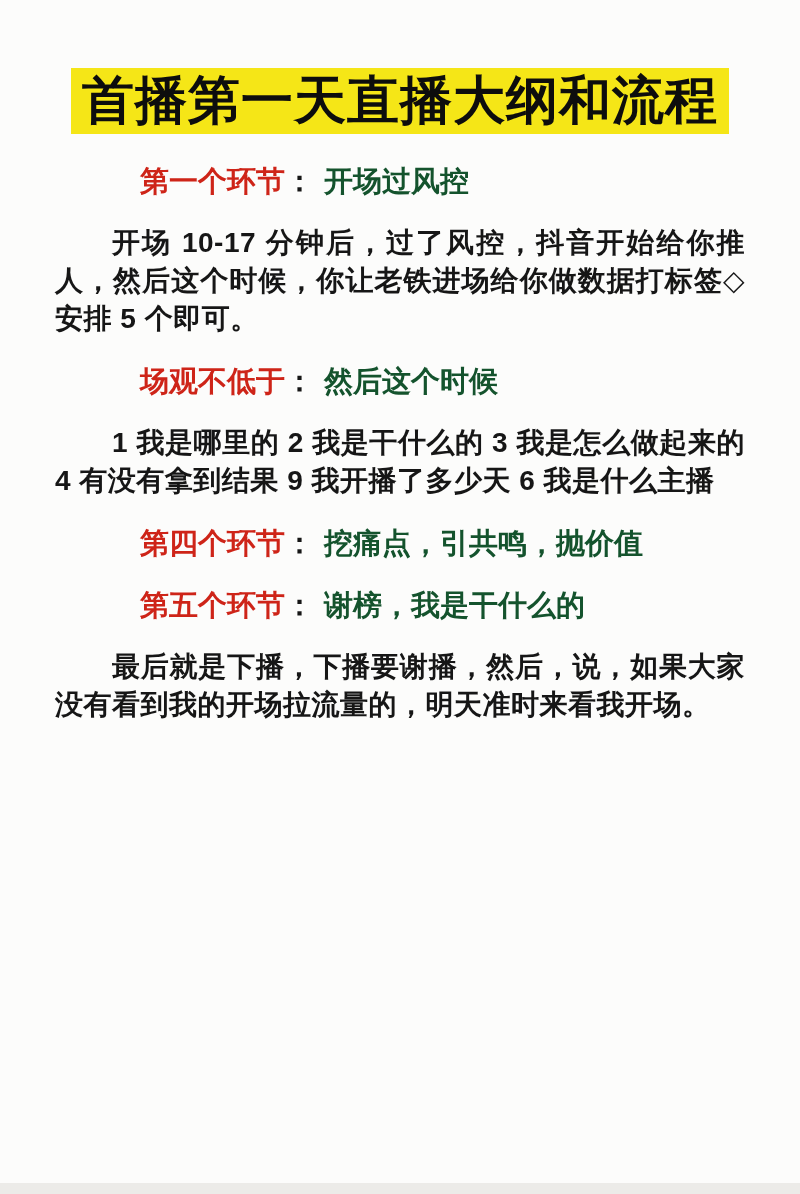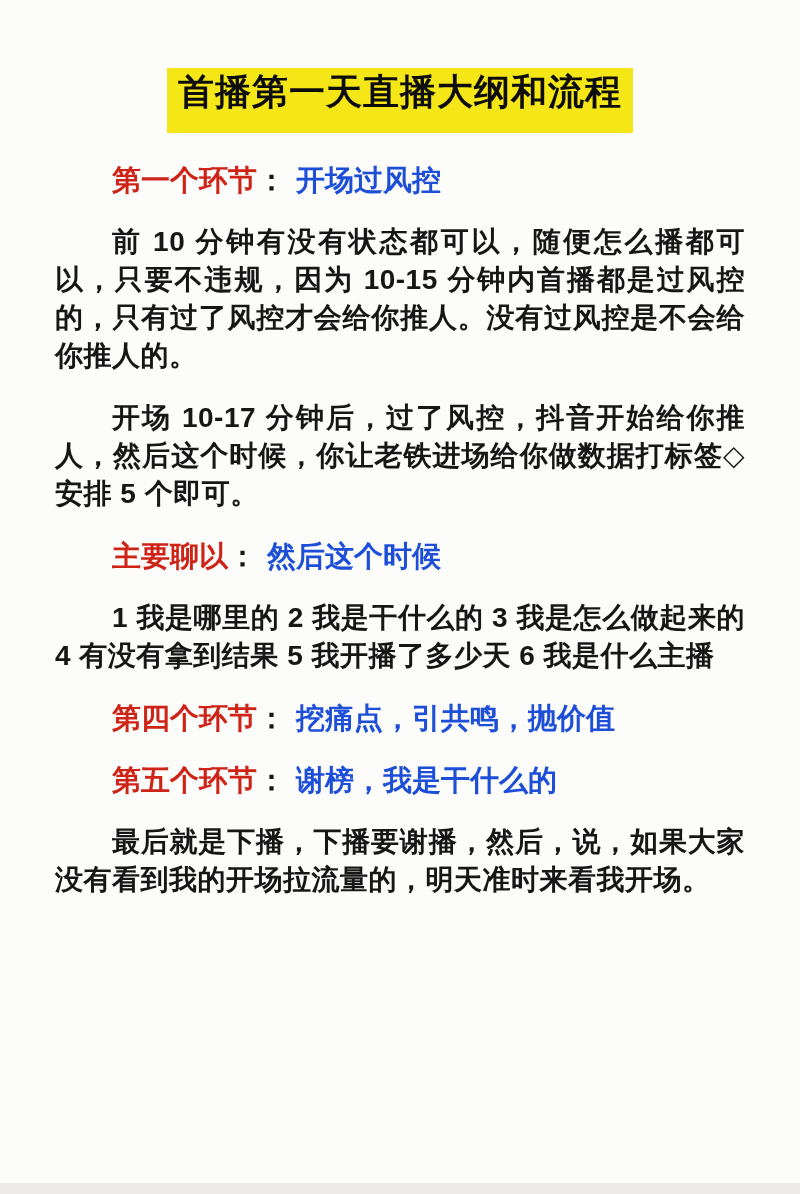--- a/index.html
+++ b/index.html
@@ -19,43 +19,44 @@
     padding: 68px 55px 0 55px;
   }
   .title-wrap {
     text-align: center;
     margin: 0 0 28px 0;
   }
   .hl {
     display: inline-block;
     background: #F5E617;
     color: #0D0D0D;
-    font-size: 36px;
+    font-size: 52px;
     font-weight: 800;
     line-height: 1.05;
-    padding: 5px 11px 22px 11px;
+    padding: 5px 11px 6px 11px;
     letter-spacing: 1px;
   }
   .sec-head {
     font-size: 29px;
     font-weight: 700;
     line-height: 38px;
     margin: 24px 0;
     text-indent: 57px;
     white-space: nowrap;
   }
   .sec-label {
     color: #CE2418;
+    margin-left: 28px;
   }
   .sec-colon {
     color: #161616;
     margin-right: 10px;
   }
   .sec-topic {
-    color: #1d4ed8;
+    color: #14532d;
   }
   p.body {
     font-size: 28px;
     font-weight: 700;
     line-height: 38px;
     margin: 24px 0;
     text-indent: 57px;
     letter-spacing: 0.5px;
     text-align: justify;
   }
@@ -74,32 +75,31 @@
 <div class="content">
 
   <div class="title-wrap">
     <span class="hl">首播第一天直播大纲和流程</span>
   </div>
 
   <div>
     <div class="sec-head">
       <span class="sec-label">第一个环节</span><span class="sec-colon">：</span><span class="sec-topic">开场过风控</span>
     </div>
-    <p class="body">前 10 分钟有没有状态都可以，随便怎么播都可以，只要不违规，因为 10-15 分钟内首播都是过风控的，只有过了风控才会给你推人。没有过风控是不会给你推人的。</p>
   </div>
 
   <div>
     <p class="body">开场 10-17 分钟后，过了风控，抖音开始给你推人，然后这个时候，你让老铁进场给你做数据打标签◇安排 5 个即可。</p>
   </div>
 
   <div>
     <div class="sec-head">
-      <span class="sec-label">主要聊以</span><span class="sec-colon">：</span><span class="sec-topic">然后这个时候</span>
+      <span class="sec-label">场观不低于</span><span class="sec-colon">：</span><span class="sec-topic">然后这个时候</span>
     </div>
-    <p class="body">1 我是哪里的 2 我是干什么的 3 我是怎么做起来的 4 有没有拿到结果 5 我开播了多少天 6 我是什么主播</p>
+    <p class="body">1 我是哪里的 2 我是干什么的 3 我是怎么做起来的 4 有没有拿到结果 9 我开播了多少天 6 我是什么主播</p>
   </div>
 
   <div>
     <div class="sec-head">
       <span class="sec-label">第四个环节</span><span class="sec-colon">：</span><span class="sec-topic">挖痛点，引共鸣，抛价值</span>
     </div>
   </div>
 
   <div>
     <div class="sec-head">

